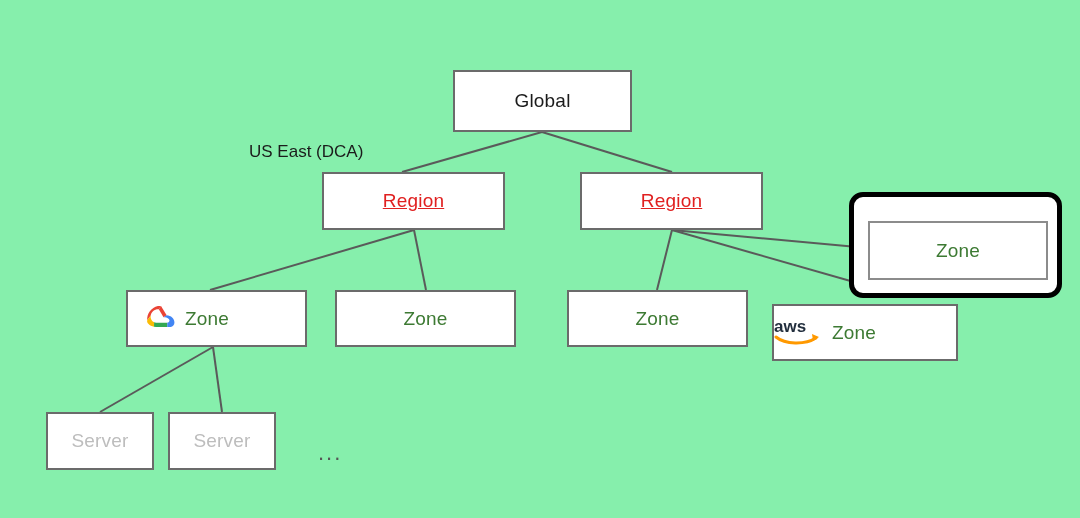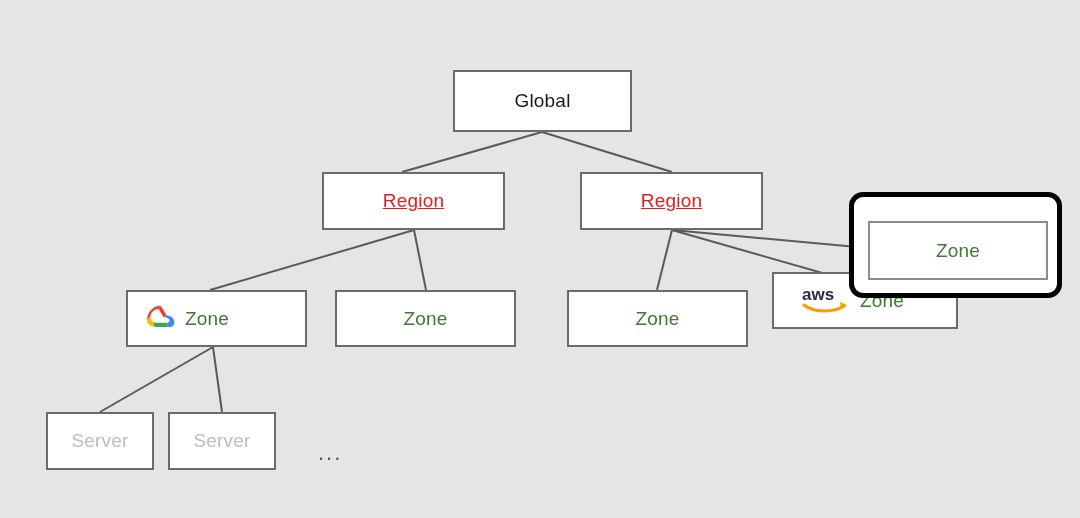--- a/index.html
+++ b/index.html
@@ -7,21 +7,21 @@
     padding: 0;
     background: #ffffff;
   }
   body {
     font-family: "Liberation Sans", sans-serif;
   }
   #canvas {
     position: relative;
     width: 1080px;
     height: 518px;
-    background: #e5e5e5;
+    background: #86efac;
     overflow: hidden;
   }
   #edges {
     position: absolute;
     left: 0;
     top: 0;
     width: 1080px;
     height: 518px;
     pointer-events: none;
   }
@@ -112,20 +112,21 @@
 
       <line x1="213" y1="347" x2="100" y2="412"></line>
       <line x1="213" y1="347" x2="222" y2="412"></line>
     </g>
   </svg>
 
   <div class="node" style="left:453px; top:70px; width:179px; height:62px;">
     <span class="node-label lbl-global">Global</span>
   </div>
 
+  <div class="free-label" style="left:249px; top:142px;">US East (DCA)</div>
 
   <div class="node" style="left:322px; top:172px; width:183px; height:58px;">
     <span class="node-label lbl-region">Region</span>
   </div>
 
   <div class="node" style="left:580px; top:172px; width:183px; height:58px;">
     <span class="node-label lbl-region">Region</span>
   </div>
 
   <div class="highlight-frame" style="left:849px; top:192px; width:213px; height:106px;"></div>
@@ -147,21 +148,21 @@
   </div>
 
   <div class="node" style="left:335px; top:290px; width:181px; height:57px;">
     <span class="node-label lbl-zone">Zone</span>
   </div>
 
   <div class="node" style="left:567px; top:290px; width:181px; height:57px;">
     <span class="node-label lbl-zone">Zone</span>
   </div>
 
-  <div class="node with-logo" style="left:772px; top:272px; width:186px; height:57px; padding-left:28px; gap:6px;">
+  <div class="node with-logo" style="left:772px; top:304px; width:186px; height:57px; padding-left:0; gap:6px;">
     <span class="logo logo-aws">
       <svg width="52" height="34" viewBox="0 0 104 64" xmlns="http://www.w3.org/2000/svg">
         <text x="0" y="32" font-family="'Liberation Sans', sans-serif" font-size="34" font-weight="bold" fill="#232f3e">aws</text>
         <path d="M4 42 C22 57 62 58 84 44" stroke="#ff9900" stroke-width="6" fill="none" stroke-linecap="round"></path>
         <path d="M76 36 L90 42 L78 50 Z" fill="#ff9900"></path>
       </svg>
     </span>
     <span class="node-label lbl-zone">Zone</span>
   </div>
 

